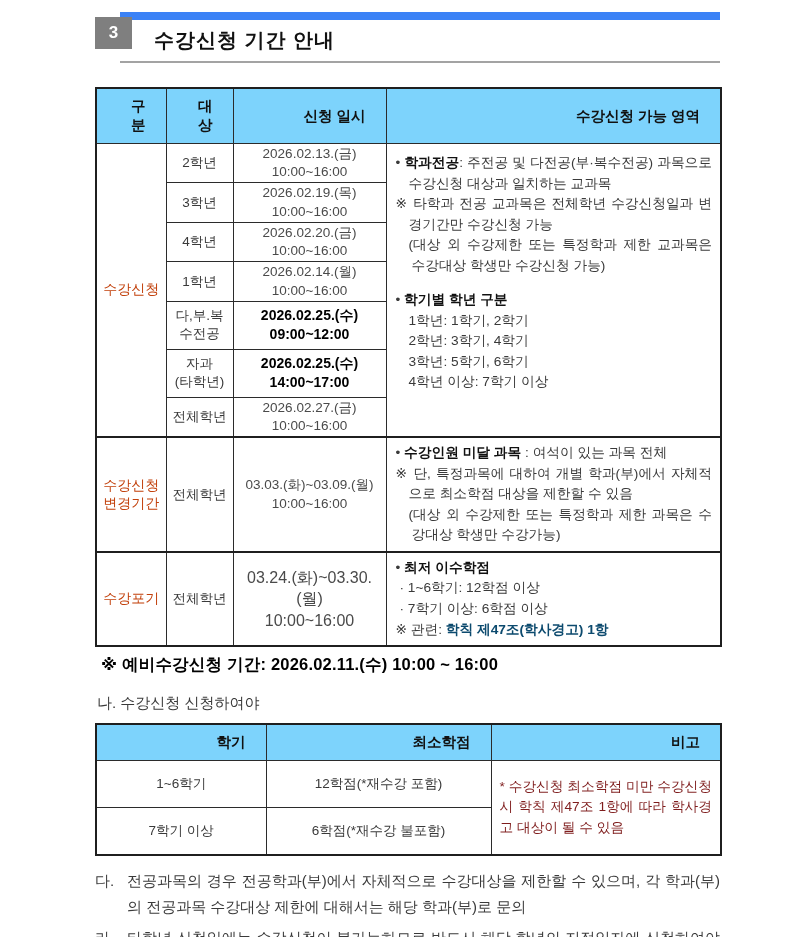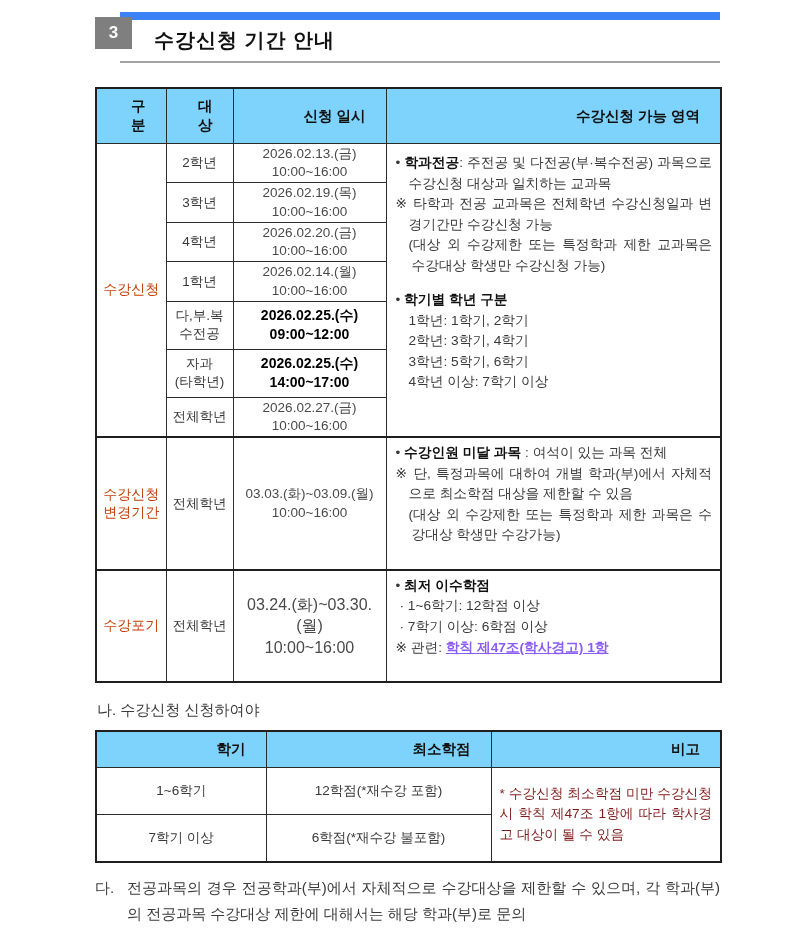--- a/index.html
+++ b/index.html
@@ -49,26 +49,26 @@
   
   .r38 { height: 38px; }
   .r48 { height: 48px; }
   .sep-top td { border-top: 2px solid #1f1f1f; }
   .date-cell { line-height: 1.35; color: #4a4a4a; }
   .bold-date { font-weight: bold; color: #000000; font-size: 14px; }
   .group-label { font-size: 14px; color: #c2410c; }
 
   
   .notes-cell { vertical-align: top; text-align: left; padding: 9px 8px 6px 9px; line-height: 1.5; font-size: 13.7px; }
-  .notes-cell.mid { vertical-align: middle; padding-top: 5px; padding-bottom: 23px; }
+  .notes-cell.mid { vertical-align: middle; padding-top: 5px; padding-bottom: 5px; }
   .npara { padding-left: 13px; text-indent: -13px; text-align: justify; margin: 0; }
   .nindent { padding-left: 13px; margin: 0; }
   .b { font-weight: bold; color: #111111; }
   .gap-top { margin-top: 14px; }
-  .related { font-weight: bold; text-decoration: underline; color: #8b5cf6; }
+  .related { font-weight: bold; color: #0c4a6e; }
 
   
   .pre-reg {
     font-weight: bold; font-size: 16.5px; color: #000000;
     margin: 7px 0 0 6px; letter-spacing: 0.2px;
   }
 
   
   .credit-row { height: 47px; }
   .credit-note {
@@ -215,20 +215,21 @@
           <p class="nindent" style="padding-left:4px">· 1~6학기: 12학점 이상</p>
           <p class="nindent" style="padding-left:4px">· 7학기 이상: 6학점 이상</p>
           <p class="npara">
             <span>※ 관련: </span><span class="related">학칙 제47조(학사경고) 1항</span>
           </p>
         </td>
       </tr>
     </tbody>
   </table>
 
+  <div class="pre-reg">※  예비수강신청 기간: 2026.02.11.(수) 10:00 ~ 16:00</div>
 
   <div class="sub-label" style="margin-top:18px">나. 수강신청 신청하여야</div>
 
   <table>
     <colgroup>
       <col style="width:170px">
         <col style="width:225px">
         <col style="width:230px">
     </colgroup>
     <thead>

